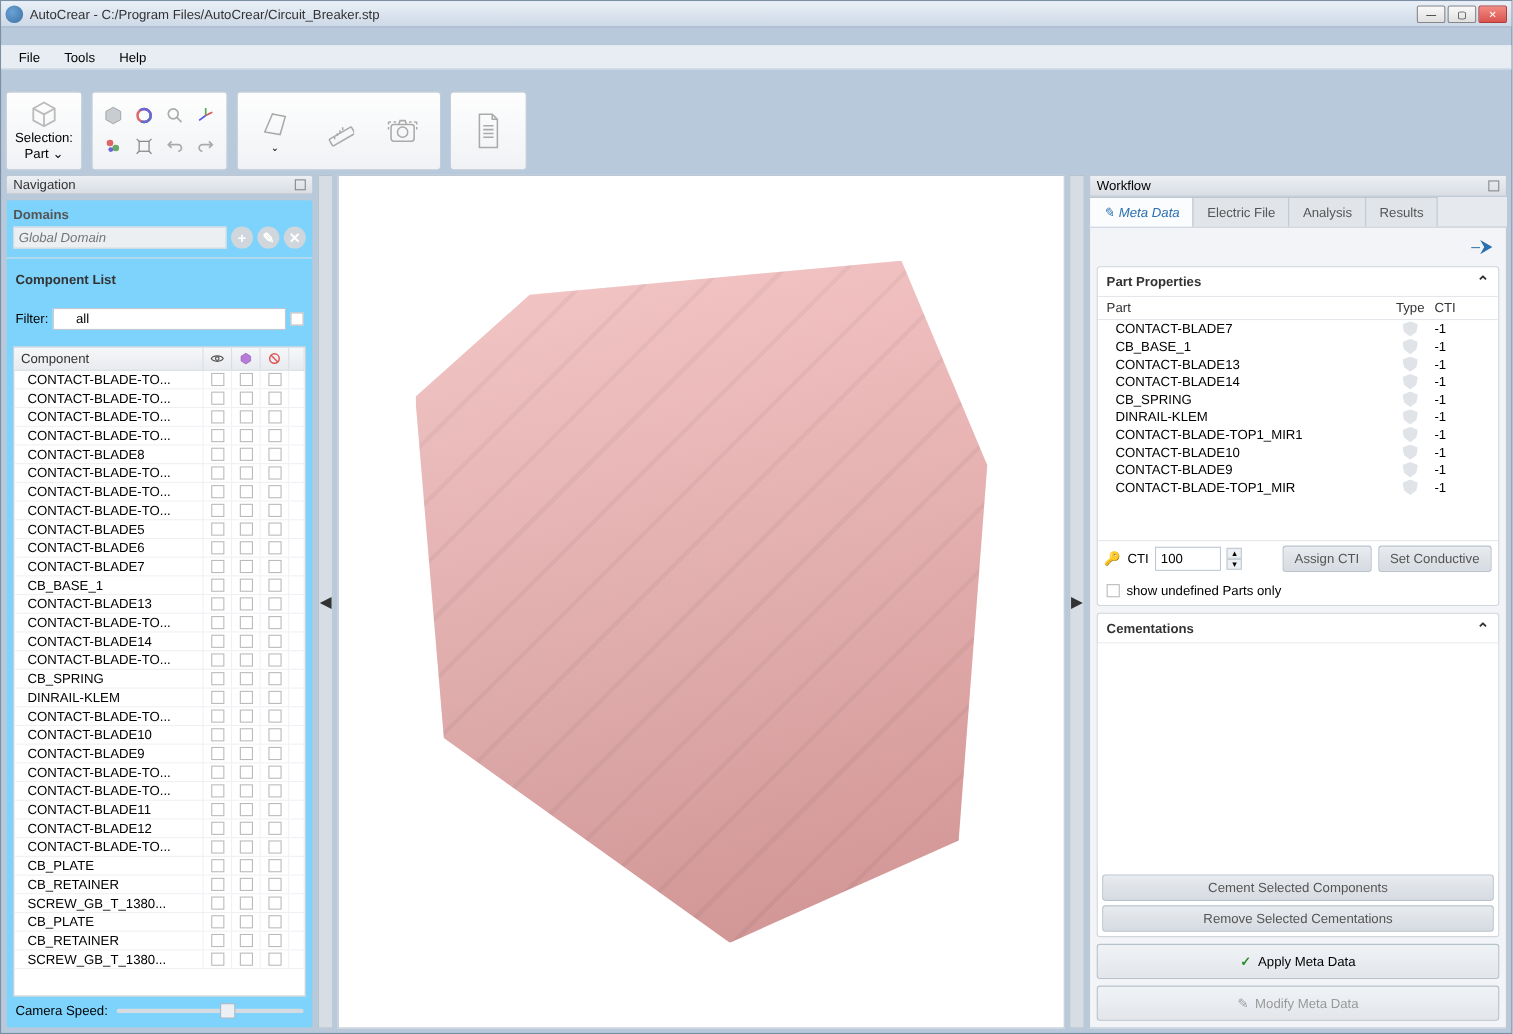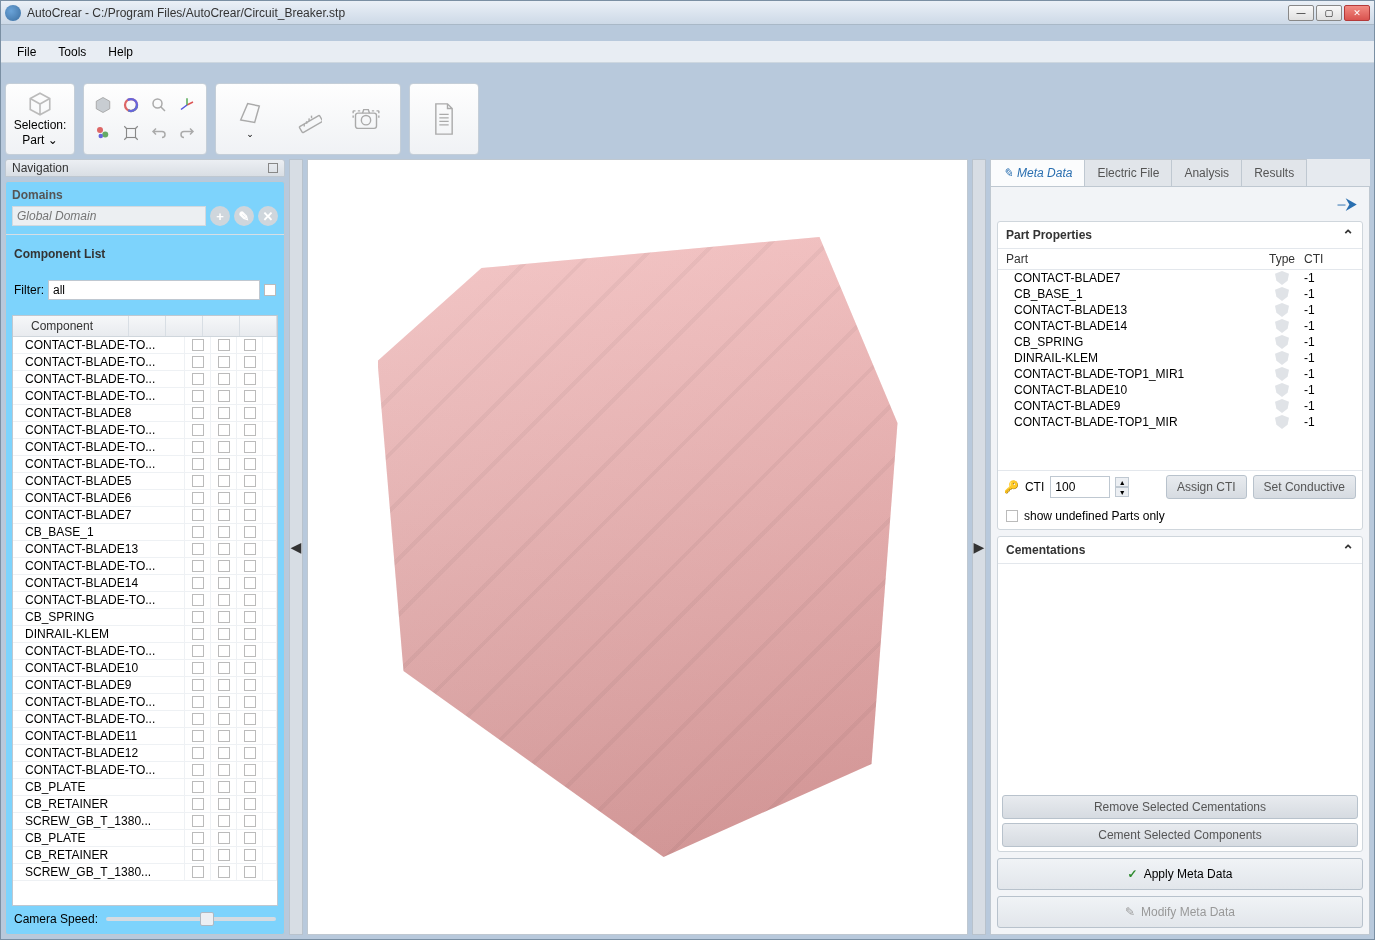--- a/index.html
+++ b/index.html
@@ -25,24 +25,24 @@
 .navpanel { width:280px; display:flex; flex-direction:column; gap:4px; min-height:0;}
 .panel-hdr { background:linear-gradient(#eceff3,#d9dee4); border:1px solid #bfc8d1; border-radius:3px 3px 0 0; height:18px; display:flex; align-items:center; padding:0 6px; font-size:11px; color:#333; justify-content:space-between;}
 .panel-body { background:#7dd3fc; border:1px solid #bfc8d1; border-radius:3px; padding:6px; }
 .domains-title { font-weight:bold; color:#555; margin-bottom:4px; }
 .dom-row { display:flex; align-items:center; gap:4px; }
 .dom-input { flex:1; height:20px; background:#eceff2; border:1px solid #d3d9df; padding:0 4px; color:#888; font-style:italic; }
 .circ-btn { width:20px; height:20px; border-radius:50%; background:#cfd6dc; display:flex; align-items:center; justify-content:center; color:#fff; font-weight:bold; font-size:13px; }
 .comp-section { flex:1; display:flex; flex-direction:column; min-height:0; }
 .comp-title { font-weight:bold; color:#333; margin:4px 2px; }
 .filter-row { display:flex; align-items:center; gap:4px; margin:15px 2px; }
-.filter-row input[type=text]{ flex:1; height:20px; border:1px solid #bfc8d1; padding:0 4px; }
+.filter-row input[type=text]{ flex:1; height:20px; border:1px solid #bfc8d1; padding:0 20px; }
 .table-wrap { flex:1; border:1px solid #bfc8d1; overflow-y:auto; background:#fff; }
 .thead { display:flex; background:linear-gradient(#f6f7f9,#e8ebef); border-bottom:1px solid #cfd6dc; position:sticky; top:0; }
-.th { padding:3px 18px; border-right:1px solid #d8dee4; display:flex; align-items:center; justify-content:center; color:#333; }
+.th { padding:3px 6px; border-right:1px solid #d8dee4; display:flex; align-items:center; justify-content:center; color:#333; }
 .th.name { flex:1; justify-content:flex-start; }
 .th.icon { width:26px; }
 .trow { display:flex; border-bottom:1px solid #eef1f4; }
 .tcell { padding:1px 6px; border-right:1px solid #eef1f4; display:flex; align-items:center; }
 .tcell.name { flex:1; white-space:nowrap; overflow:hidden; text-overflow:ellipsis; padding-left:12px; }
 .tcell.chk { width:26px; justify-content:center; }
 .chkbox { width:12px; height:12px; border:1px solid #bbb; background:#fff; }
 .cam-row { display:flex; align-items:center; gap:8px; margin:6px 2px 2px; }
 .slider-track { flex:1; height:4px; background:#d5dbe1; position:relative; border-radius:2px; }
 .slider-thumb { position:absolute; top:-5px; width:14px; height:14px; background:#eceff3; border:1px solid #aeb8c2; border-radius:2px; }
@@ -678,20 +678,24 @@
 
       <div class="collapse-handle">◀</div>
       <div class="viewport-wrap">
         <div class="viewport">
           <div class="model"></div>
         </div>
       </div>
       <div class="collapse-handle">▶</div>
 
       <div class="workflow">
+        <div class="wf-hdr">
+          <span>Workflow</span>
+          <span class="dock-icon"></span>
+        </div>
         <div class="tabs">
           <div class="tab active">
               <span>✎</span>
               <span>Meta Data</span>
             </div>
           <div class="tab">Electric File</div>
           <div class="tab">Analysis</div>
           <div class="tab">Results</div>
         </div>
         <div class="wf-body">
@@ -809,22 +813,22 @@
             </div>
           </div>
 
           <div class="section" style="flex:1;display:flex;flex-direction:column;">
             <div class="sec-hdr">
               <span>Cementations</span>
               <span class="chev">⌃</span>
             </div>
             <div class="cement-area" style="flex:1;"></div>
             <div style="padding:4px;display:flex;flex-direction:column;gap:4px;">
+              <div class="btn wide">Cement Selected Components</div>
               <div class="btn wide">Remove Selected Cementations</div>
-              <div class="btn wide">Cement Selected Components</div>
             </div>
           </div>
 
           <div class="apply-btn">
             <span class="check-green">✓</span>
             <span>Apply Meta Data</span>
           </div>
           <div class="apply-btn" style="color:#999;">
             <span>✎</span>
             <span>Modify Meta Data</span>

